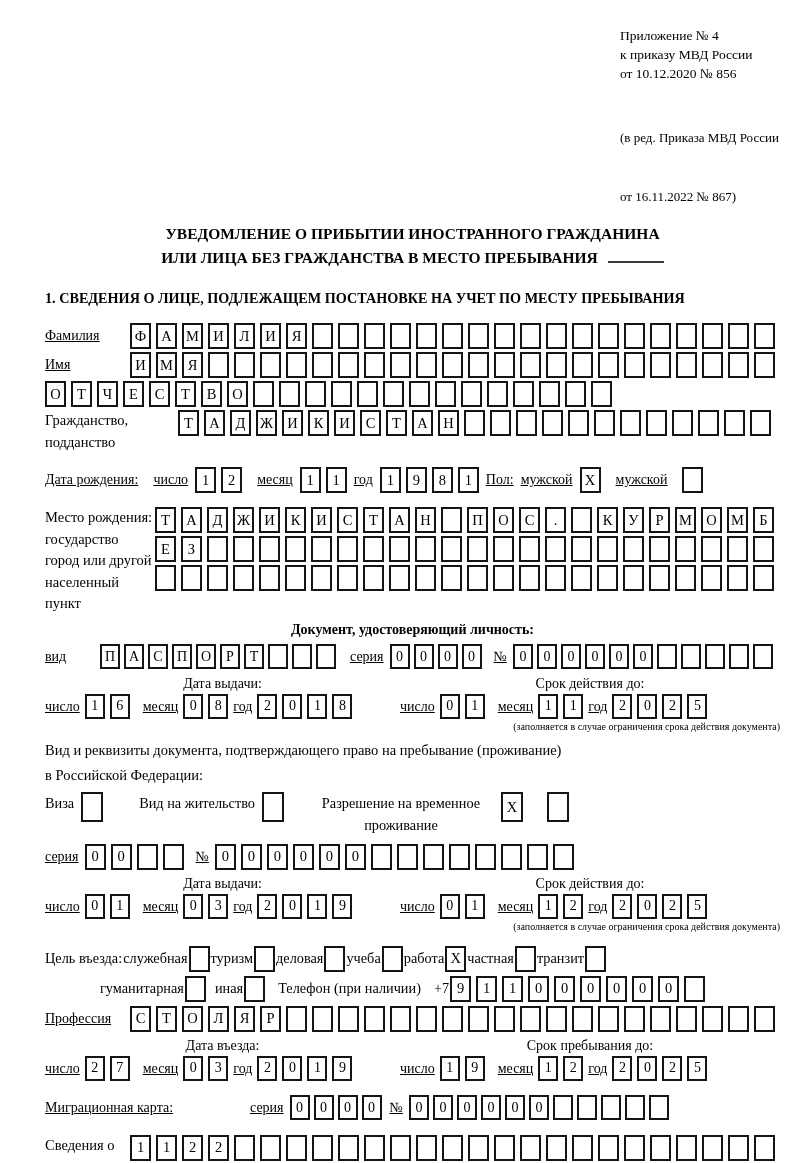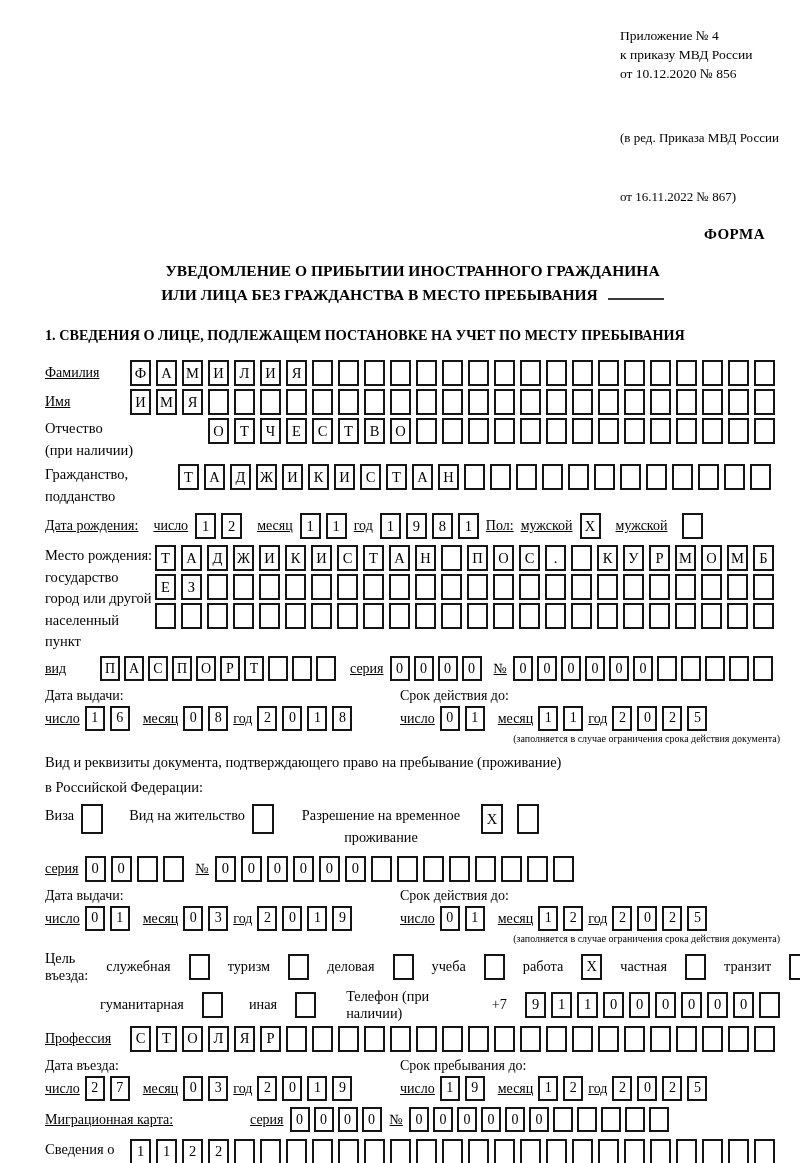--- a/index.html
+++ b/index.html
@@ -41,52 +41,51 @@
 
   .stack { display:flex; flex-direction:column; gap:3px; }
 
   .doc-heading { text-align:center; font-weight:bold; font-size:14px; margin:7px 0 6px 0; }
 
   
   .datecols { display:flex; margin:6px 0 2px 0; }
   .dcol { display:flex; flex-direction:column; }
   .dcol.left  { width:355px; }
   .dcol.right { width:380px; }
-  .dhead { text-align:left; font-size:14px; margin-bottom:2px; }
+  .dhead { text-align:center; font-size:14px; margin-bottom:2px; }
   .dline { display:flex; align-items:center; gap:5px; font-size:14px; }
   .dline .sub { line-height:25px; }
   .dnote { font-size:10px; text-align:right; margin-top:2px; white-space:nowrap; }
 
   .intro { font-size:14.5px; line-height:25px; margin-top:6px; }
 
-  .options-row { display:flex; align-items:flex-start; gap:14px; margin-top:4px; margin-bottom:8px; }
+  .options-row { display:flex; align-items:flex-start; gap:24px; margin-top:4px; margin-bottom:8px; }
   .opt { display:flex; align-items:flex-start; gap:7px; font-size:14.3px; line-height:22px; }
   .opt .opt-text { text-align:center; }
   .opt .w185 { width:186px; } .opt .w175 { width:172px; }
 
-  .purpose-row { display:flex; align-items:center; gap:18px; font-size:14.3px; margin-bottom:4px; flex-wrap:nowrap; }
+  .purpose-row { display:flex; align-items:center; gap:1px; font-size:14.3px; margin-bottom:4px; flex-wrap:nowrap; }
   .indent55 { margin-left:55px; }
-  .mt6 { margin-top:6px; } .mt8 { margin-top:8px; }
+  .mt6 { margin-top:14px; } .mt8 { margin-top:8px; }
   .ml8 { margin-left:8px; } .ml12 { margin-left:12px; } .ml14 { margin-left:14px; } .ml55 { margin-left:55px; }
   .mr6 { margin-right:6px; }
 </style>
 </head>
 <body>
 
 <div class="page">
 
   <div class="hdr-block">
     <div>Приложение № 4</div>
     <div>к приказу МВД России</div>
     <div>от 10.12.2020 № 856</div>
     <div class="gap"></div>
     <div class="small">(в ред. Приказа МВД России</div>
     <div class="small">от 16.11.2022 № 867)</div>
   </div>
-  <div class="forma">ФОРМА</div>
 
   <div class="title">
     <div>УВЕДОМЛЕНИЕ О ПРИБЫТИИ ИНОСТРАННОГО ГРАЖДАНИНА</div>
     <div>
       <span>ИЛИ ЛИЦА БЕЗ ГРАЖДАНСТВА В МЕСТО ПРЕБЫВАНИЯ</span><span class="blank-line"></span>
     </div>
   </div>
 
   <div class="section-heading">1. СВЕДЕНИЯ О ЛИЦЕ, ПОДЛЕЖАЩЕМ ПОСТАНОВКЕ НА УЧЕТ ПО МЕСТУ ПРЕБЫВАНИЯ</div>
 
@@ -146,24 +145,20 @@
         <span class="cell"></span>
         <span class="cell"></span>
         <span class="cell"></span>
         <span class="cell"></span>
         <span class="cell"></span>
         <span class="cell"></span>
       </div>
   </div>
 
   <div class="row">
-    <div class="lbl-block w160">
-      <div>Отчество</div>
-      <div>(при наличии)</div>
-    </div>
     <div class="cells">
         <span class="cell">О</span>
         <span class="cell">Т</span>
         <span class="cell">Ч</span>
         <span class="cell">Е</span>
         <span class="cell">С</span>
         <span class="cell">Т</span>
         <span class="cell">В</span>
         <span class="cell">О</span>
         <span class="cell"></span>
@@ -323,20 +318,21 @@
           <span class="cell"></span>
           <span class="cell"></span>
           <span class="cell"></span>
           <span class="cell"></span>
           <span class="cell"></span>
           <span class="cell"></span>
         </div>
     </div>
   </div>
 
+  <div class="doc-heading">Документ, удостоверяющий личность:</div>
 
   <div class="row vcenter tight">
     <span class="lbl" style="width:55px;">вид</span>
     <span class="cells">
         <span class="cell">П</span>
         <span class="cell">А</span>
         <span class="cell">С</span>
         <span class="cell">П</span>
         <span class="cell">О</span>
         <span class="cell">Р</span>

